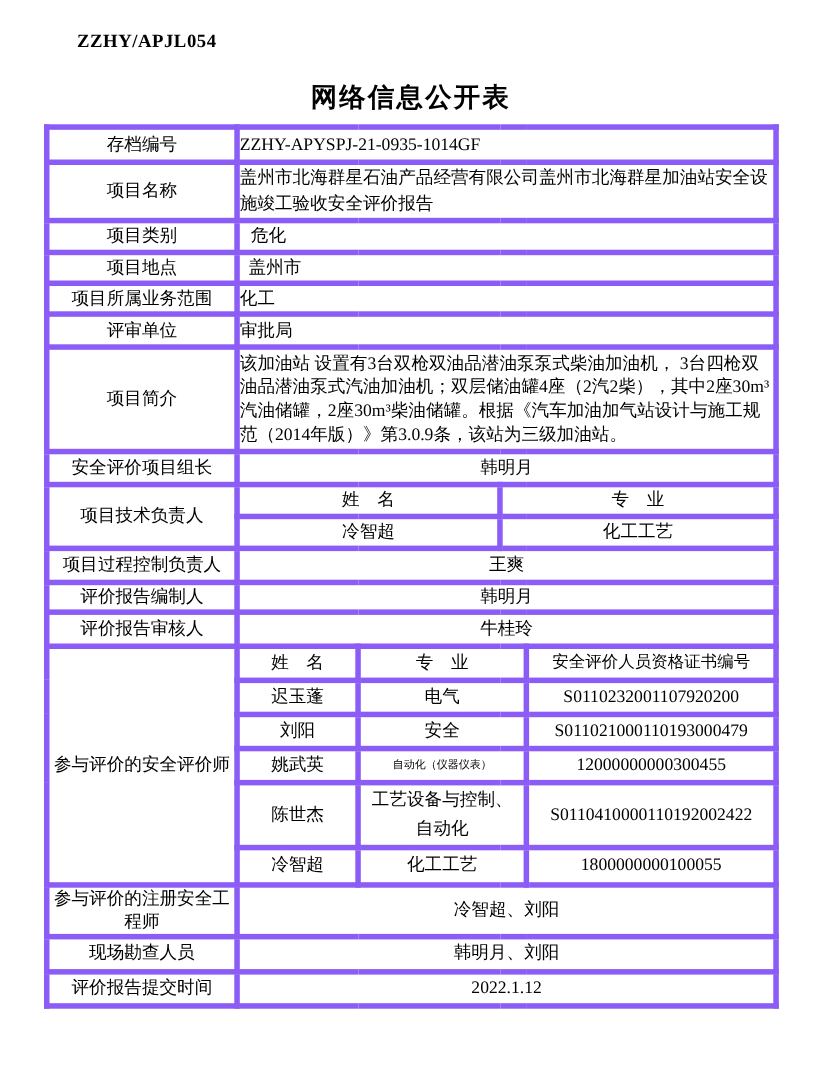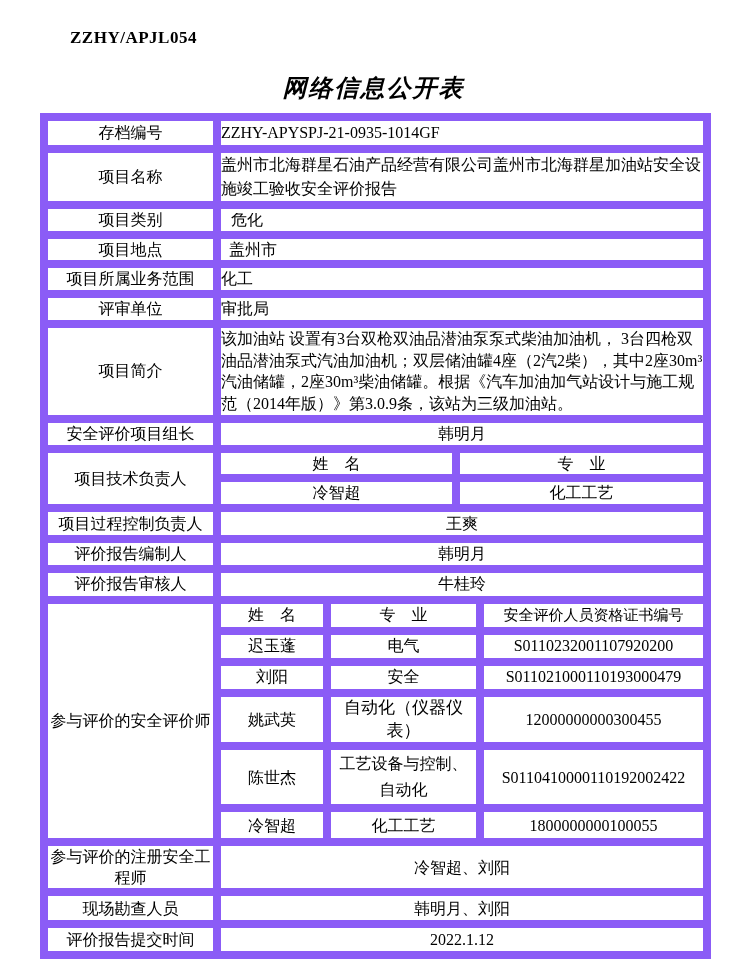--- a/index.html
+++ b/index.html
@@ -7,28 +7,28 @@
     width:747px;height:968px;background:#ffffff;color:#000000;
     font-family:"Liberation Serif","DejaVu Serif",serif;
     position:relative;overflow:hidden;
   }
   .doc-code{
     position:absolute;left:70px;top:28px;
     font-weight:bold;font-size:17px;letter-spacing:.5px;
   }
   .page-title{
     position:absolute;left:0;top:72px;width:747px;
-    text-align:center;font-size:24px;font-weight:bold;letter-spacing:2px;font-style:italic;
+    text-align:center;font-size:24px;font-weight:bold;letter-spacing:2px;
   }
   table.main{
     position:absolute;left:40px;top:113px;width:663px;
     border-collapse:collapse;table-layout:fixed;
   }
   table.main td{
-    border:8px solid #8b5cf6;
+    border:5px solid #8b5cf6;
     font-size:16px;line-height:1.35;
     padding:0;vertical-align:middle;overflow:hidden;
     word-break:break-all;
   }
   td.lbl{text-align:center;padding:1px 2px;}
   td.val-l{text-align:left;padding:1px 6px;}
   td.val-c{text-align:center;padding:1px 2px;margin-left:44px;}
   td.brief{text-align:left;padding:3px 6px;line-height:23px;font-size:15.5px;margin-top:11px;}
 </style>
 </head>
@@ -123,21 +123,21 @@
     <td class="val-c" colspan="2">电气</td>
     <td class="val-c">S0110232001107920200</td>
   </tr>
   <tr style="height:31px">
     <td class="val-c">刘阳</td>
     <td class="val-c" colspan="2">安全</td>
     <td class="val-c">S011021000110193000479</td>
   </tr>
   <tr style="height:31px">
     <td class="val-c">姚武英</td>
-    <td class="val-c" colspan="2" style="font-size:17px;">自动化（仪器仪表）</td>
+    <td class="val-c" colspan="2" style="font-size:10px;">自动化（仪器仪表）</td>
     <td class="val-c">12000000000300455</td>
   </tr>
   <tr style="height:56px">
     <td class="val-c">陈世杰</td>
     <td class="val-c" colspan="2" style="line-height:26px;padding:1px 6px;">工艺设备与控制、自动化</td>
     <td class="val-c">S0110410000110192002422</td>
   </tr>
   <tr style="height:34px">
     <td class="val-c">冷智超</td>
     <td class="val-c" colspan="2">化工工艺</td>

